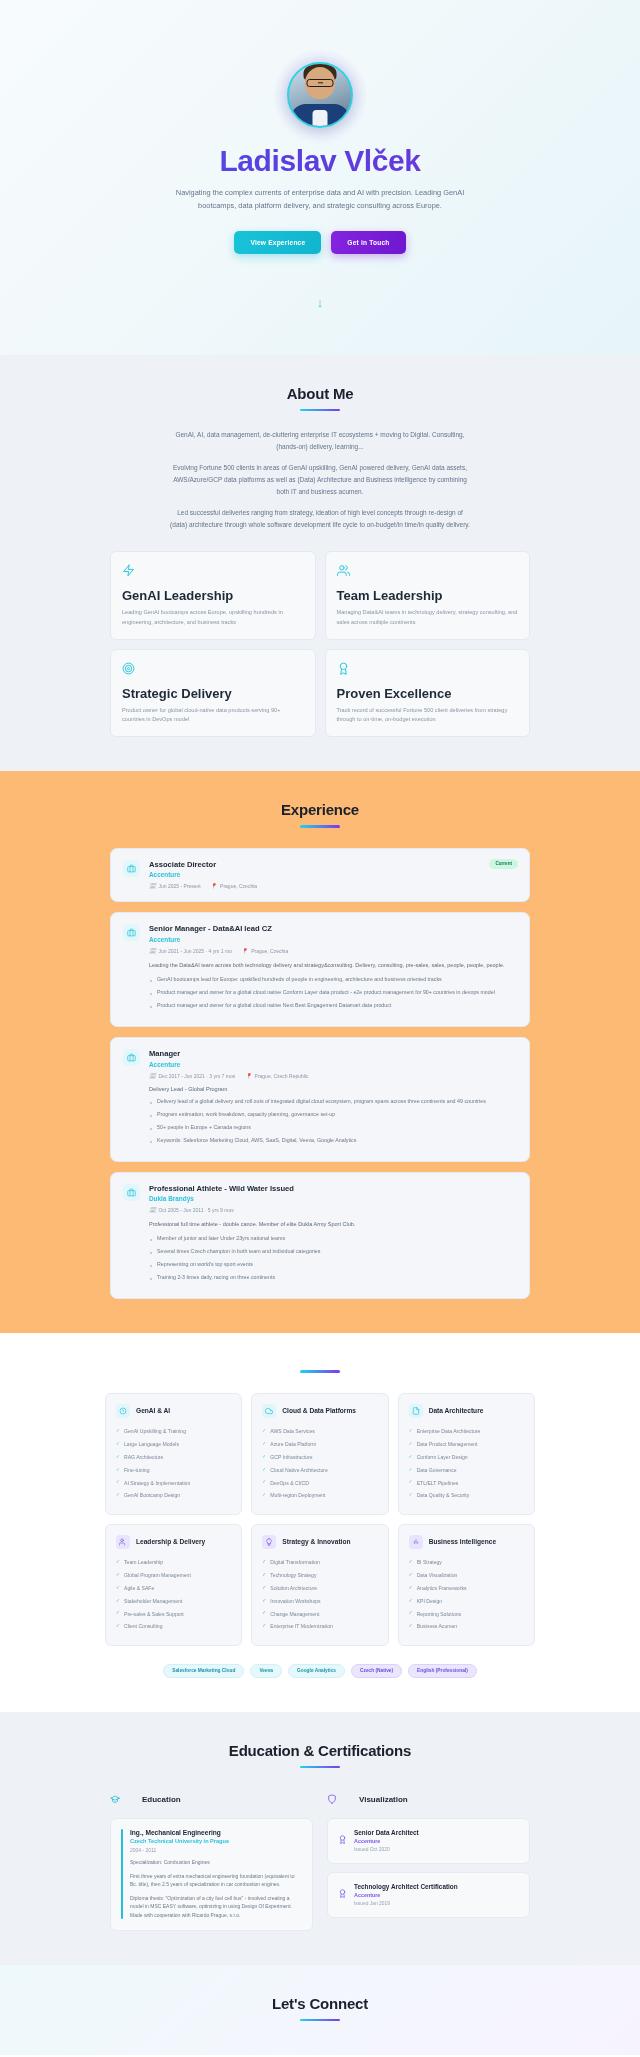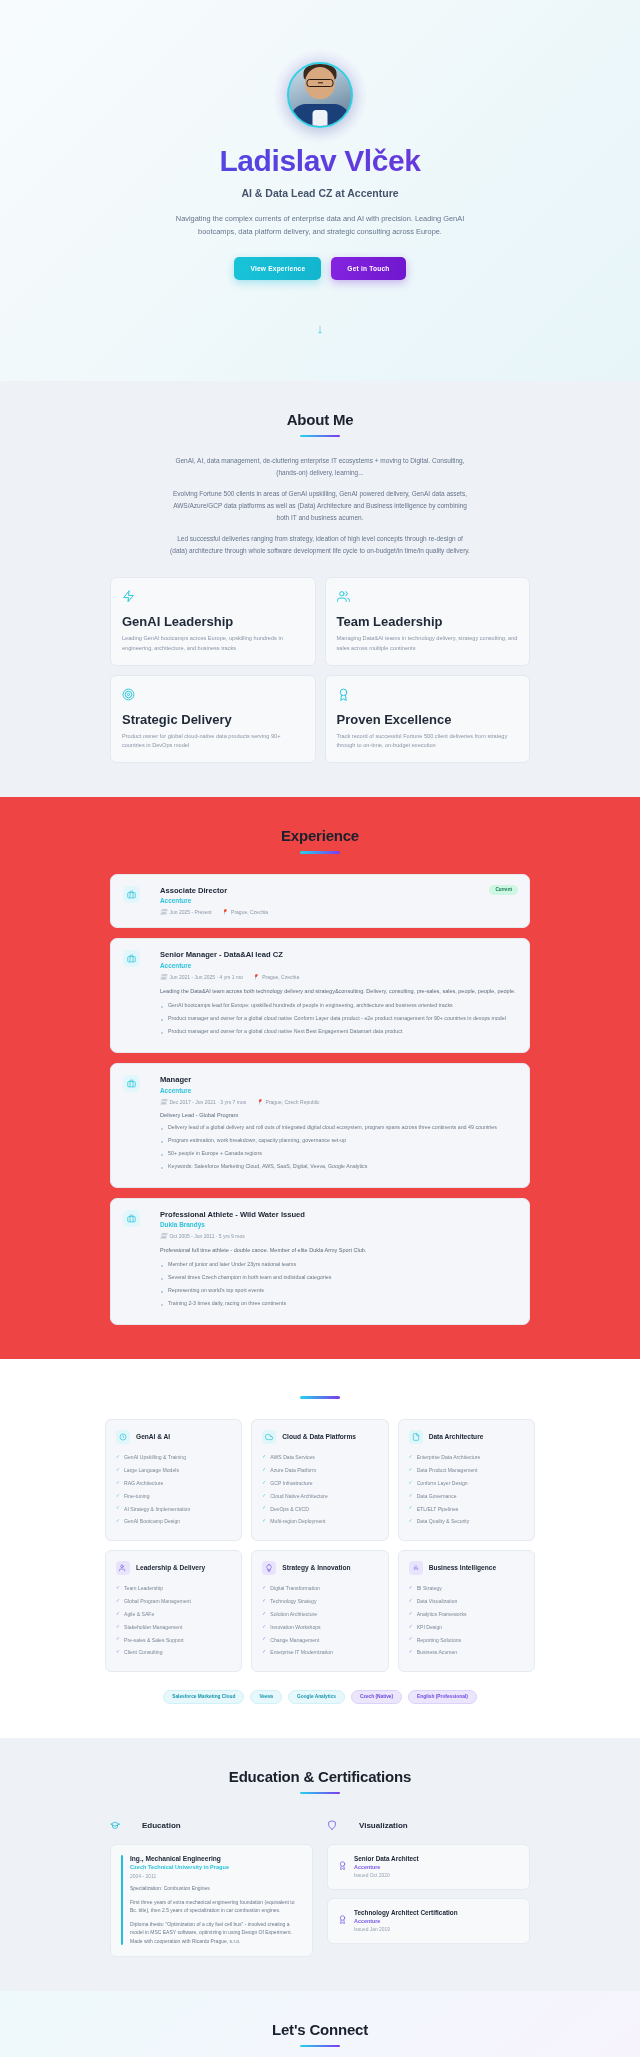--- a/index.html
+++ b/index.html
@@ -71,21 +71,21 @@
     font-size: 6.6px; font-weight: 700; color: #fff; cursor: pointer;
     font-family: "Liberation Sans", sans-serif; letter-spacing: .2px;
   }
   .btn-primary { background: linear-gradient(100deg,#18c3d8,#12b5ce); box-shadow: 0 3px 9px rgba(20,190,215,.35); }
   .btn-secondary { background: linear-gradient(100deg,#8424e0,#7017cf); box-shadow: 0 3px 9px rgba(124,40,210,.33); }
   .scroll-cue { margin-top: 42px; color: #3fcbdc; font-size: 13px; line-height: 1; }
 
   
   .section { padding: 30px 32px 34px; }
   .sec-about { background: #eef1f6; }
-  .sec-exp { background: #ef4444; }
+  .sec-exp { background: #fdba74; }
   .sec-skills { background: #ffffff; }
   .sec-edu { background: #eef1f6; }
   .sec-connect { background: linear-gradient(140deg,#eef9fb 0%, #f3f7fd 45%, #f7f3fd 100%); }
 
   .sec-title { font-size: 15px; font-weight: 800; text-align: center; color: #1a202c; letter-spacing: -.2px; }
   .sec-rule {
     width: 40px; height: 2.4px; border-radius: 2px; margin: 7px auto 0;
     background: linear-gradient(90deg,#22d3ee,#7c3aed);
   }
 
@@ -99,21 +99,21 @@
   }
   .about-card { background: #f7f9fb; border: 1px solid #e4e9f0; border-radius: 6px; padding: 11px 11px 12px; }
   .about-card .ico { color: #22c5dd; margin-bottom: 7px; display: block; }
   .about-card h4 { font-size: 13px; font-weight: 800; color: #1f2937; margin-bottom: 5px; }
   .about-card p { font-size: 5.6px; line-height: 1.65; color: #8a96a7; }
 
   
   .exp-list { max-width: 420px; margin: 20px auto 0; display: flex; flex-direction: column; gap: 10px; }
   .exp-card {
     background: #f4f6f9; border: 1px solid #e6eaf0; border-radius: 7px;
-    padding: 11px 12px 12px; display: flex; gap: 20px; position: relative;
+    padding: 11px 12px 12px; display: flex; gap: 9px; position: relative;
   }
   .exp-icon {
     width: 17px; height: 17px; flex: 0 0 17px; border-radius: 5px;
     background: #e2f7fb; color: #2bc3da; display: flex; align-items: center; justify-content: center;
   }
   .exp-body { flex: 1; min-width: 0; }
   .exp-role { font-size: 7.6px; font-weight: 800; color: #1b2433; }
   .exp-company { font-size: 6.4px; font-weight: 700; color: #2bc3da; margin-top: 2.5px; }
   .exp-meta { display: flex; gap: 10px; align-items: center; margin-top: 5px; }
   .exp-meta span { font-size: 5px; color: #8b97a8; display: inline-flex; align-items: center; gap: 2.5px; }
@@ -198,21 +198,20 @@
       <div class="avatar-glow"></div>
       <div class="avatar">
         <div class="suit"></div>
           <div class="shirt"></div>
         <div class="hair"></div>
           <div class="face"></div>
           <div class="glasses"></div>
       </div>
     </div>
     <h1 class="hero-name">Ladislav Vlček</h1>
-    <div class="hero-role">AI &amp; Data Lead CZ at Accenture</div>
     <p class="hero-tagline">Navigating the complex currents of enterprise data and AI with precision. Leading GenAI bootcamps, data platform delivery, and strategic consulting across Europe.</p>
     <div class="hero-buttons">
       <button class="btn btn-primary">View Experience</button>
       <button class="btn btn-secondary">Get in Touch</button>
     </div>
     <div class="scroll-cue">↓</div>
   </section>
 
   <section class="section sec-about">
     <h2 class="sec-title">About Me</h2>

